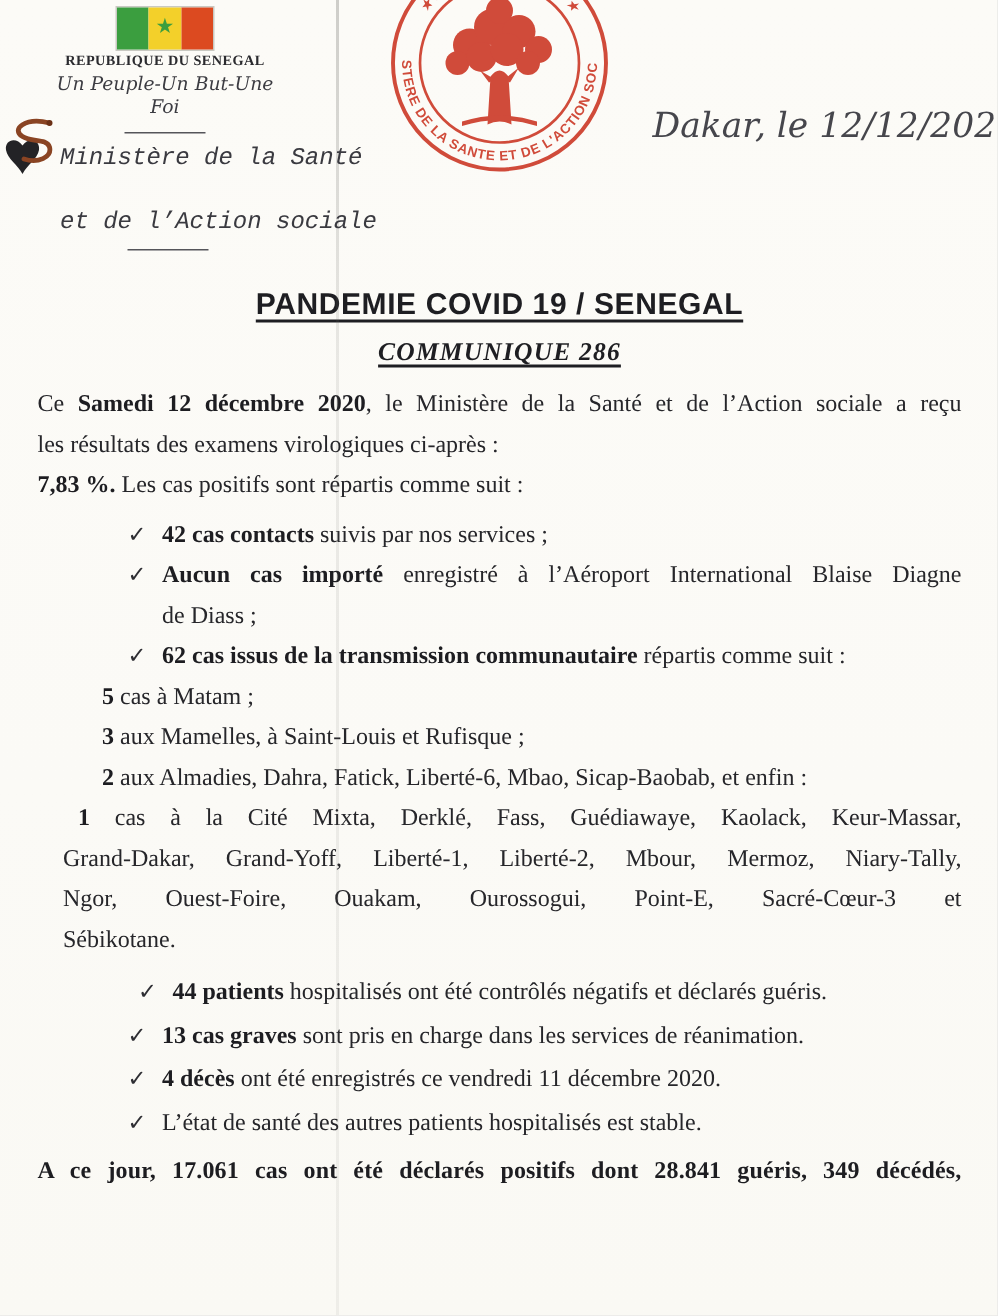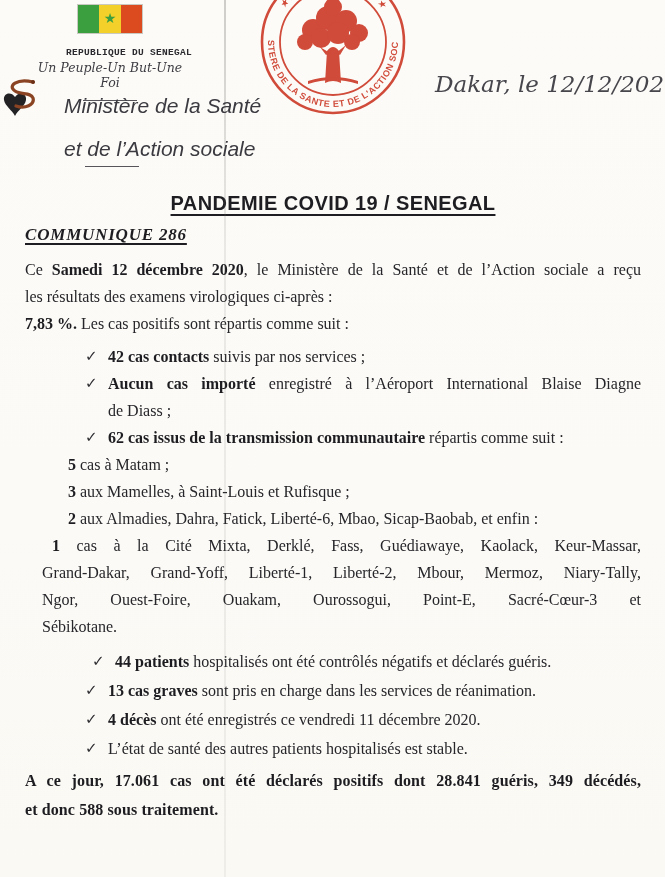--- a/index.html
+++ b/index.html
@@ -14,42 +14,42 @@
   
   .fold { position:absolute; left:224px; top:0; width:2px; height:100%;
     background:linear-gradient(to bottom, rgba(100,100,95,.30), rgba(100,100,95,.12) 28%, rgba(100,100,95,.08)); }
 
   
   .header { position:relative; height:172px; }
   .left-block { position:absolute; left:28px; top:4px; width:164px; text-align:center; }
   .flag { width:66px; height:30px; margin:0 auto; display:flex; border:1px solid #c9c9c2; }
   .flag .band { flex:1; display:flex; align-items:center; justify-content:center; }
   .flag .star { font-size:14px; line-height:1; }
-  .republic { margin-top:13px; font-family:Liberation Mono, monospace; font-weight:bold;
-    font-size:9.5px; letter-spacing:.3px; color:#2b2b2f;text-align:right; }
+  .republic { margin-top:2px; font-family:Liberation Serif, serif; font-weight:bold;
+    font-size:9.5px; letter-spacing:.3px; color:#2b2b2f; }
   .motto { margin-top:2px; font-family:"DejaVu Serif", serif; font-style:italic;
     font-size:12.5px; color:#3c3c42; }
   .divider { width:54px; height:0; border-top:1.6px solid #55555a; margin:10px auto 0; }
   .div2 { position:absolute; left:85px; top:166px; width:54px; border-top:1.6px solid #55555a; }
   .ministry-logo { position:absolute; left:2px; top:78px; }
   .ministry-script { position:absolute; left:40px; top:84px; width:220px;
-    font-family:Liberation Sans, sans-serif; font-style:italic; font-size:21px;
-    line-height:43px; color:#3a3a40; white-space:nowrap;margin-left:24px; }
+    font-family:Liberation Mono, monospace; font-style:italic; font-size:16px;
+    line-height:43px; color:#3a3a40; white-space:nowrap; }
   .dateline { position:absolute; left:435px; top:71px;
     font-family:"DejaVu Serif", serif; font-style:italic; font-size:23px;
     color:#46464c; white-space:nowrap; }
   .stamp { position:absolute; left:258px; top:-33px; width:150px; height:150px; opacity:.92; }
 
   
   .doc { padding:0 24px 0 25px; font-size:16px;margin-top:19px; }
   .title-wrap { text-align:center; margin-top:16px; }
   .title { display:inline-block; font-family:"Liberation Sans", sans-serif;
     font-weight:bold; font-size:20px; letter-spacing:.4px; line-height:24px;
     text-decoration:underline; text-decoration-thickness:2px; text-underline-offset:4px; color:#1e1e22; }
-  .subtitle-wrap { margin-top:8px; }
+  .subtitle-wrap { text-align:center; margin-top:8px; }
   .subtitle { display:inline-block; font-weight:bold; font-style:italic;
     font-size:17px; letter-spacing:.8px; line-height:23px;
     text-decoration:underline; text-decoration-thickness:1.5px; text-underline-offset:3px; color:#1e1e22; }
 
   .tl { line-height:27px; }
   .just { text-align:justify; text-align-last:justify; }
   b { font-weight:bold; color:#1d1d21; }
 
   .p1 { margin-top:10px; }
   .checklist { margin-top:6px; }
@@ -216,16 +216,15 @@
       <div class="check-item">
         <span class="check-glyph">✓</span>
         <div class="check-text">
             <div class="tl"><span>L’état de santé des autres patients hospitalisés est stable.</span></div>
           </div>
       </div>
     </div>
 
     <div class="footer-para">
         <div class="tl just"><b>A ce jour, 17.061 cas ont été déclarés positifs dont 28.841 guéris, 349 décédés,</b></div>
-        <div class="tl"><b>et donc 588 sous traitement.</b></div>
       </div>
   </main>
 </div>
 
 </body></html>

